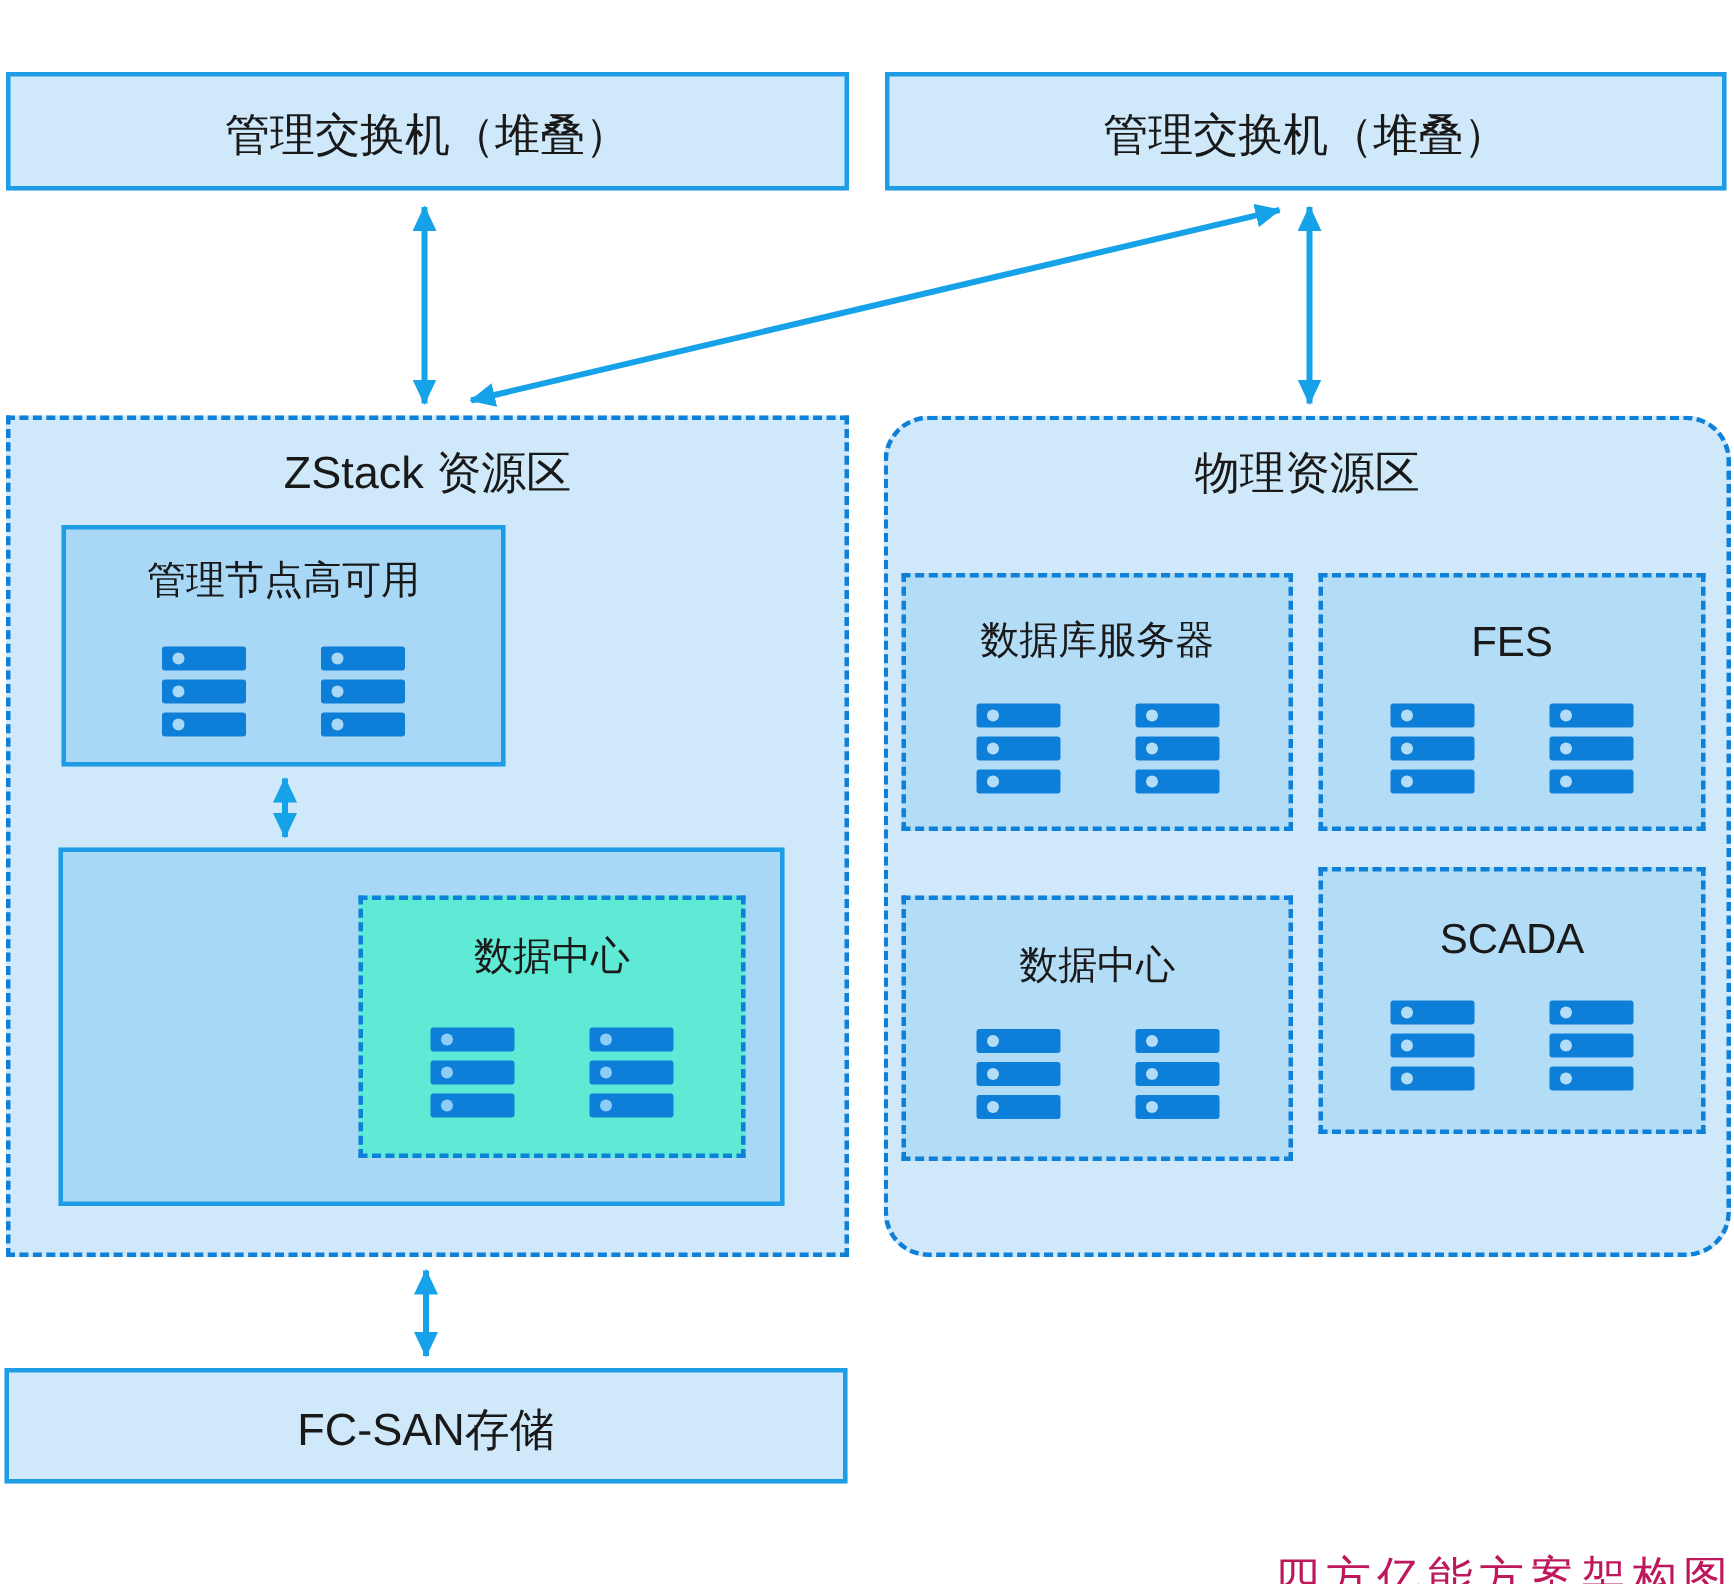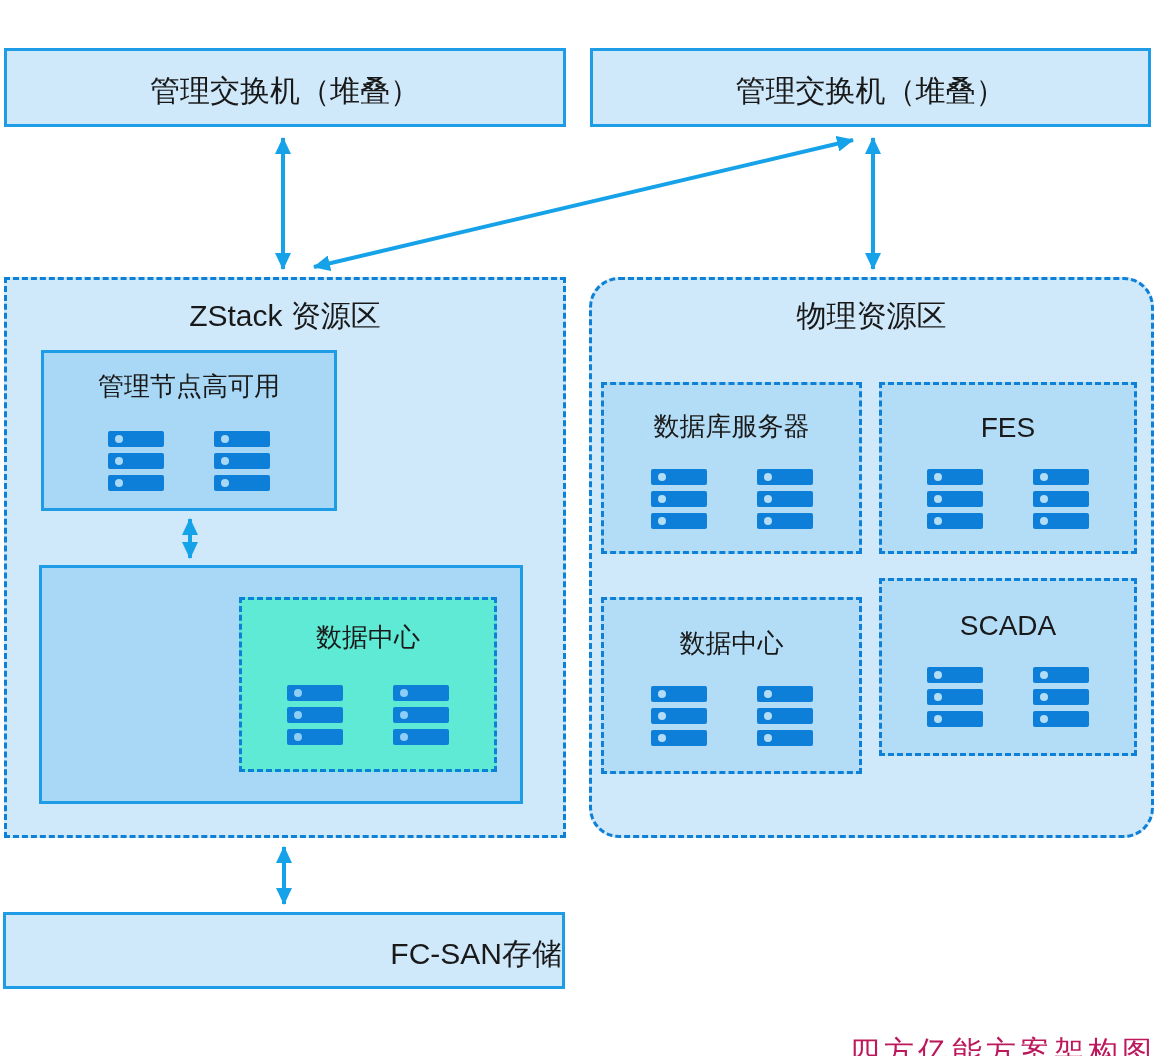--- a/index.html
+++ b/index.html
@@ -142,21 +142,21 @@
         <div class="server">
             <i></i>
             <i></i>
             <i></i>
           </div>
       </div>
     </div>
   </div>
 
   <div class="box solid" style="left:3px;top:868px;width:562px;height:77px;">
-    <div class="center-label lbl-30" style="top:21px;text-align:right;">FC-SAN存储</div>
+    <div class="center-label lbl-30" style="top:21px;">FC-SAN存储</div>
   </div>
 
   <div id="caption">四方亿能方案架构图</div>
 
   <svg id="arrow-layer" viewBox="0 0 1156 1056" xmlns="http://www.w3.org/2000/svg">
     <defs>
       <marker id="ah" markerUnits="userSpaceOnUse" markerWidth="18" markerHeight="16" refX="16" refY="8" orient="auto-start-reverse">
         <path d="M0,0 L17,8 L0,16 Z" fill="#16a2e8"></path>
       </marker>
     </defs>

